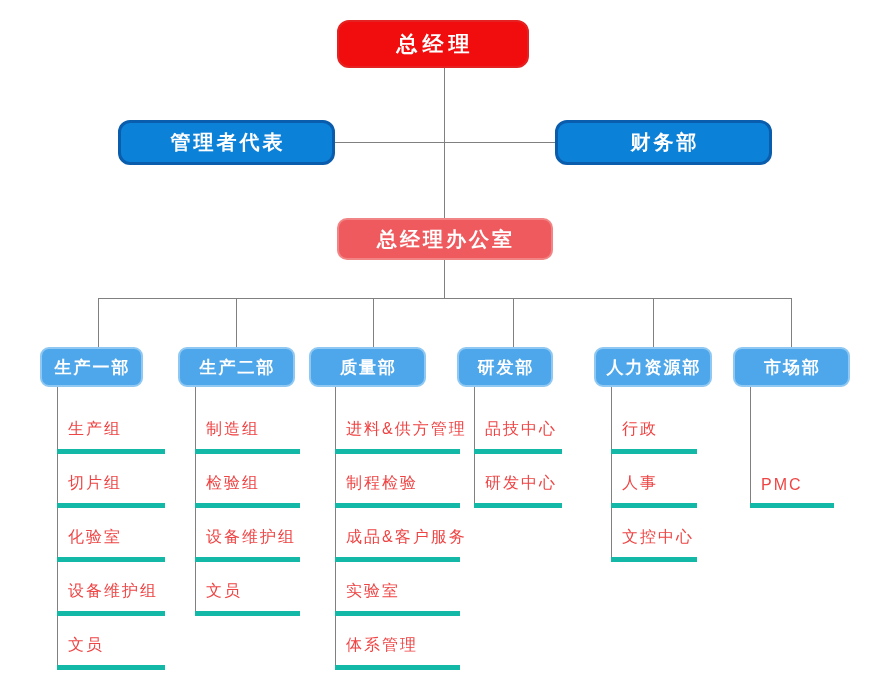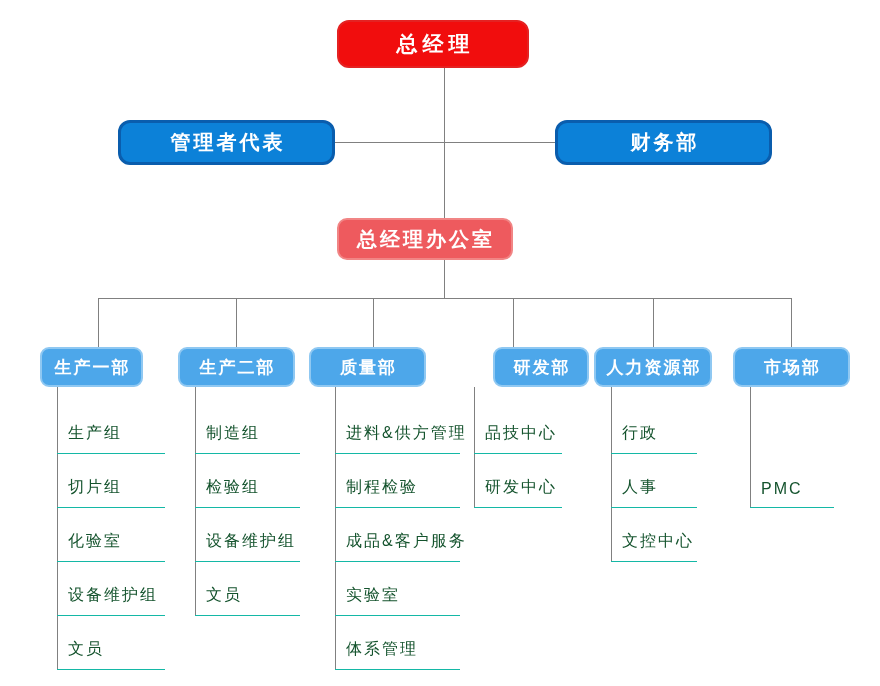--- a/index.html
+++ b/index.html
@@ -33,57 +33,57 @@
     border-radius: 12px; font-size: 21px; letter-spacing: 5px; padding-left: 5px;
   }
   .node-l2 {
     top: 120px; width: 217px; height: 45px;
     background: #0c81d8; border: 3px solid #0a5dad;
     border-radius: 12px; font-size: 20px; letter-spacing: 3px; padding-left: 3px;
   }
   .node-rep { left: 118px; }
   .node-fin { left: 555px; }
   .node-office {
-    left: 337px; top: 218px; width: 176px; height: 42px;
+    left: 337px; top: 218px; width: 216px; height: 42px;
     background: #ee5a5e; border: 2px solid #f18585;
     border-radius: 10px; font-size: 20px; letter-spacing: 3px; padding-left: 2px;
   }
   .dept {
     top: 347px; height: 40px;
     background: #4da7ea; border: 2px solid #8fc8f2;
     border-radius: 9px; font-size: 17px; letter-spacing: 2px; padding-left: 2px;
   }
   .dept-0 { left: 40px;  width: 103px; text-align: right; }
   .dept-1 { left: 178px; width: 117px; }
   .dept-2 { left: 309px; width: 117px; }
-  .dept-3 { left: 457px; width: 96px; margin-left: 36px; }
+  .dept-3 { left: 457px; width: 96px; }
   .dept-4 { left: 594px; width: 118px; }
   .dept-5 { left: 733px; width: 117px; }
 
   
   .spine { position: absolute; width: 1px; top: 387px; background: #808080; }
   .spine-0 { left: 57px;  height: 283px; }
   .spine-1 { left: 195px; height: 229px; }
   .spine-2 { left: 335px; height: 283px; }
   .spine-3 { left: 474px; height: 121px; }
   .spine-4 { left: 611px; height: 175px; }
   .spine-5 { left: 750px; height: 121px; }
 
   
   .sub-item {
     position: absolute;
     height: 44px;
-    border-bottom: 1px solid #14b8a6;
+    border-bottom: 5px solid #14b8a6;
     display: flex;
     align-items: flex-end;
     box-sizing: border-box;
     padding: 0 0 9px 11px;
     font-size: 16px;
     letter-spacing: 2px;
-    color: #14532d;
+    color: #ef4444;
     white-space: nowrap;
   }
   .col-0 { left: 57px;  width: 108px; }
   .col-1 { left: 195px; width: 105px; }
   .col-2 { left: 335px; width: 125px; }
   .col-3 { left: 474px; width: 88px; }
   .col-4 { left: 611px; width: 86px; }
   .col-5 { left: 750px; width: 84px; }
   .row-0 { top: 410px; }
   .row-1 { top: 464px; }

